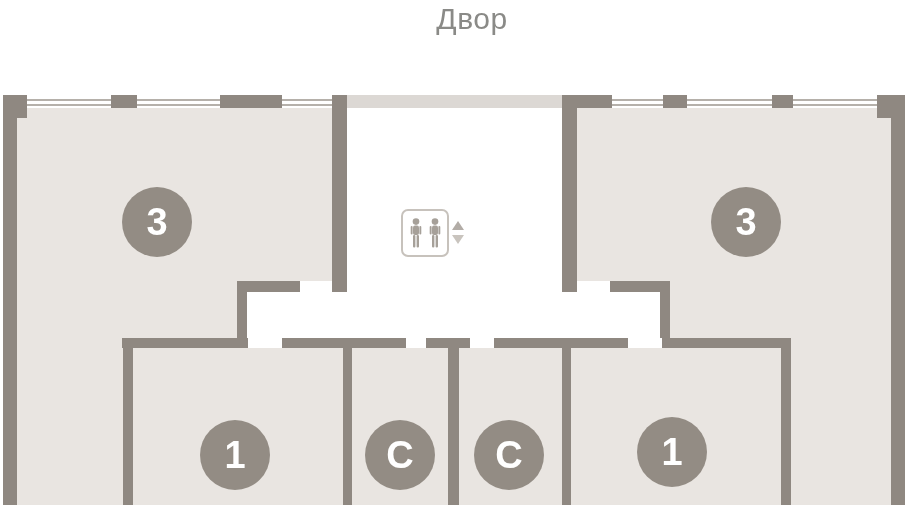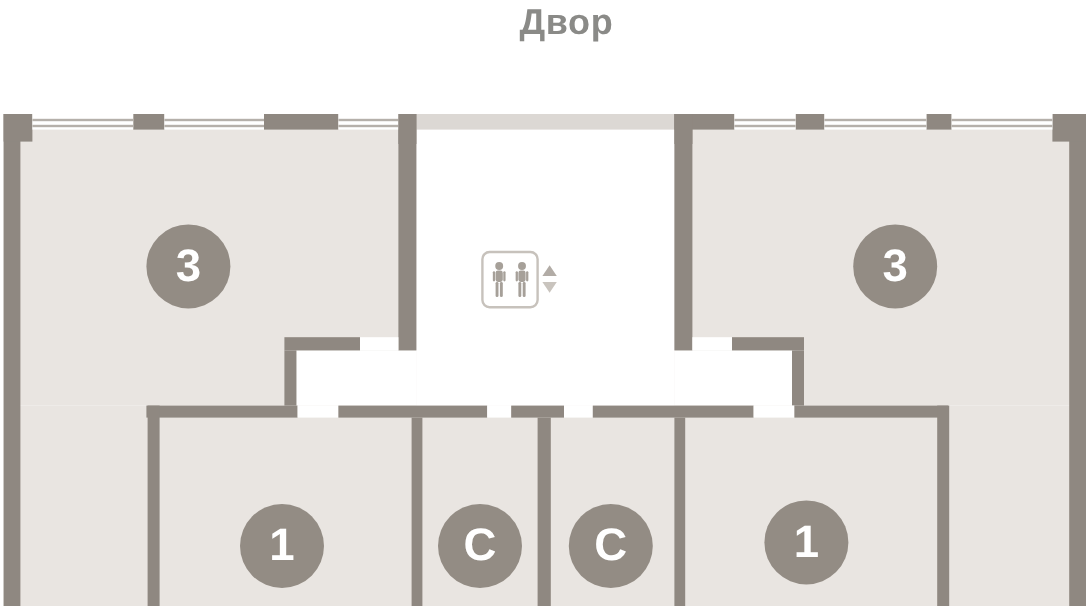--- a/index.html
+++ b/index.html
@@ -1,18 +1,18 @@
 <!DOCTYPE html>
 <html style="--wall: #8f8881; --room: #e9e5e1; --corridor-band: #dcd8d4; --window-line: #b5b0aa; --badge: #938c84; --badge-text: #ffffff; --title-text: #8a8a87; --elevator-border: #c7c2bc; --elevator-person: #a6a099; --arrow-up: #b2aca6; --arrow-down: #c9c4be;"><head>
 <meta charset="utf-8">
 <style>
   html,body{margin:0;padding:0;background:#fff;font-family:"Liberation Sans",sans-serif;}
   .stage{position:relative;width:910px;height:505px;background:#fff;overflow:hidden;}
   .title{position:absolute;left:0;top:2px;width:910px;padding-left:34px;box-sizing:border-box;
-         text-align:center;font-size:30px;font-weight:700;letter-spacing:.5px;
+         text-align:center;font-size:30px;font-weight:400;letter-spacing:.5px;
          color:var(--title-text,#8a8a87);}
   .room{position:absolute;background:var(--room,#e9e5e1);}
   .cut{position:absolute;background:#fff;}
   .wall{position:absolute;background:var(--wall,#8f8881);}
   .band{position:absolute;background:var(--corridor-band,#dcd8d4);}
   .win{position:absolute;background:#fff;height:13px;}
   .win i{position:absolute;left:0;right:0;height:2px;background:var(--window-line,#b5b0aa);}
   .win i.l1{top:4px;} .win i.l2{top:9px;}
   .badge{position:absolute;width:70px;height:70px;border-radius:50%;
          background:var(--badge,#938c84);color:var(--badge-text,#fff);

